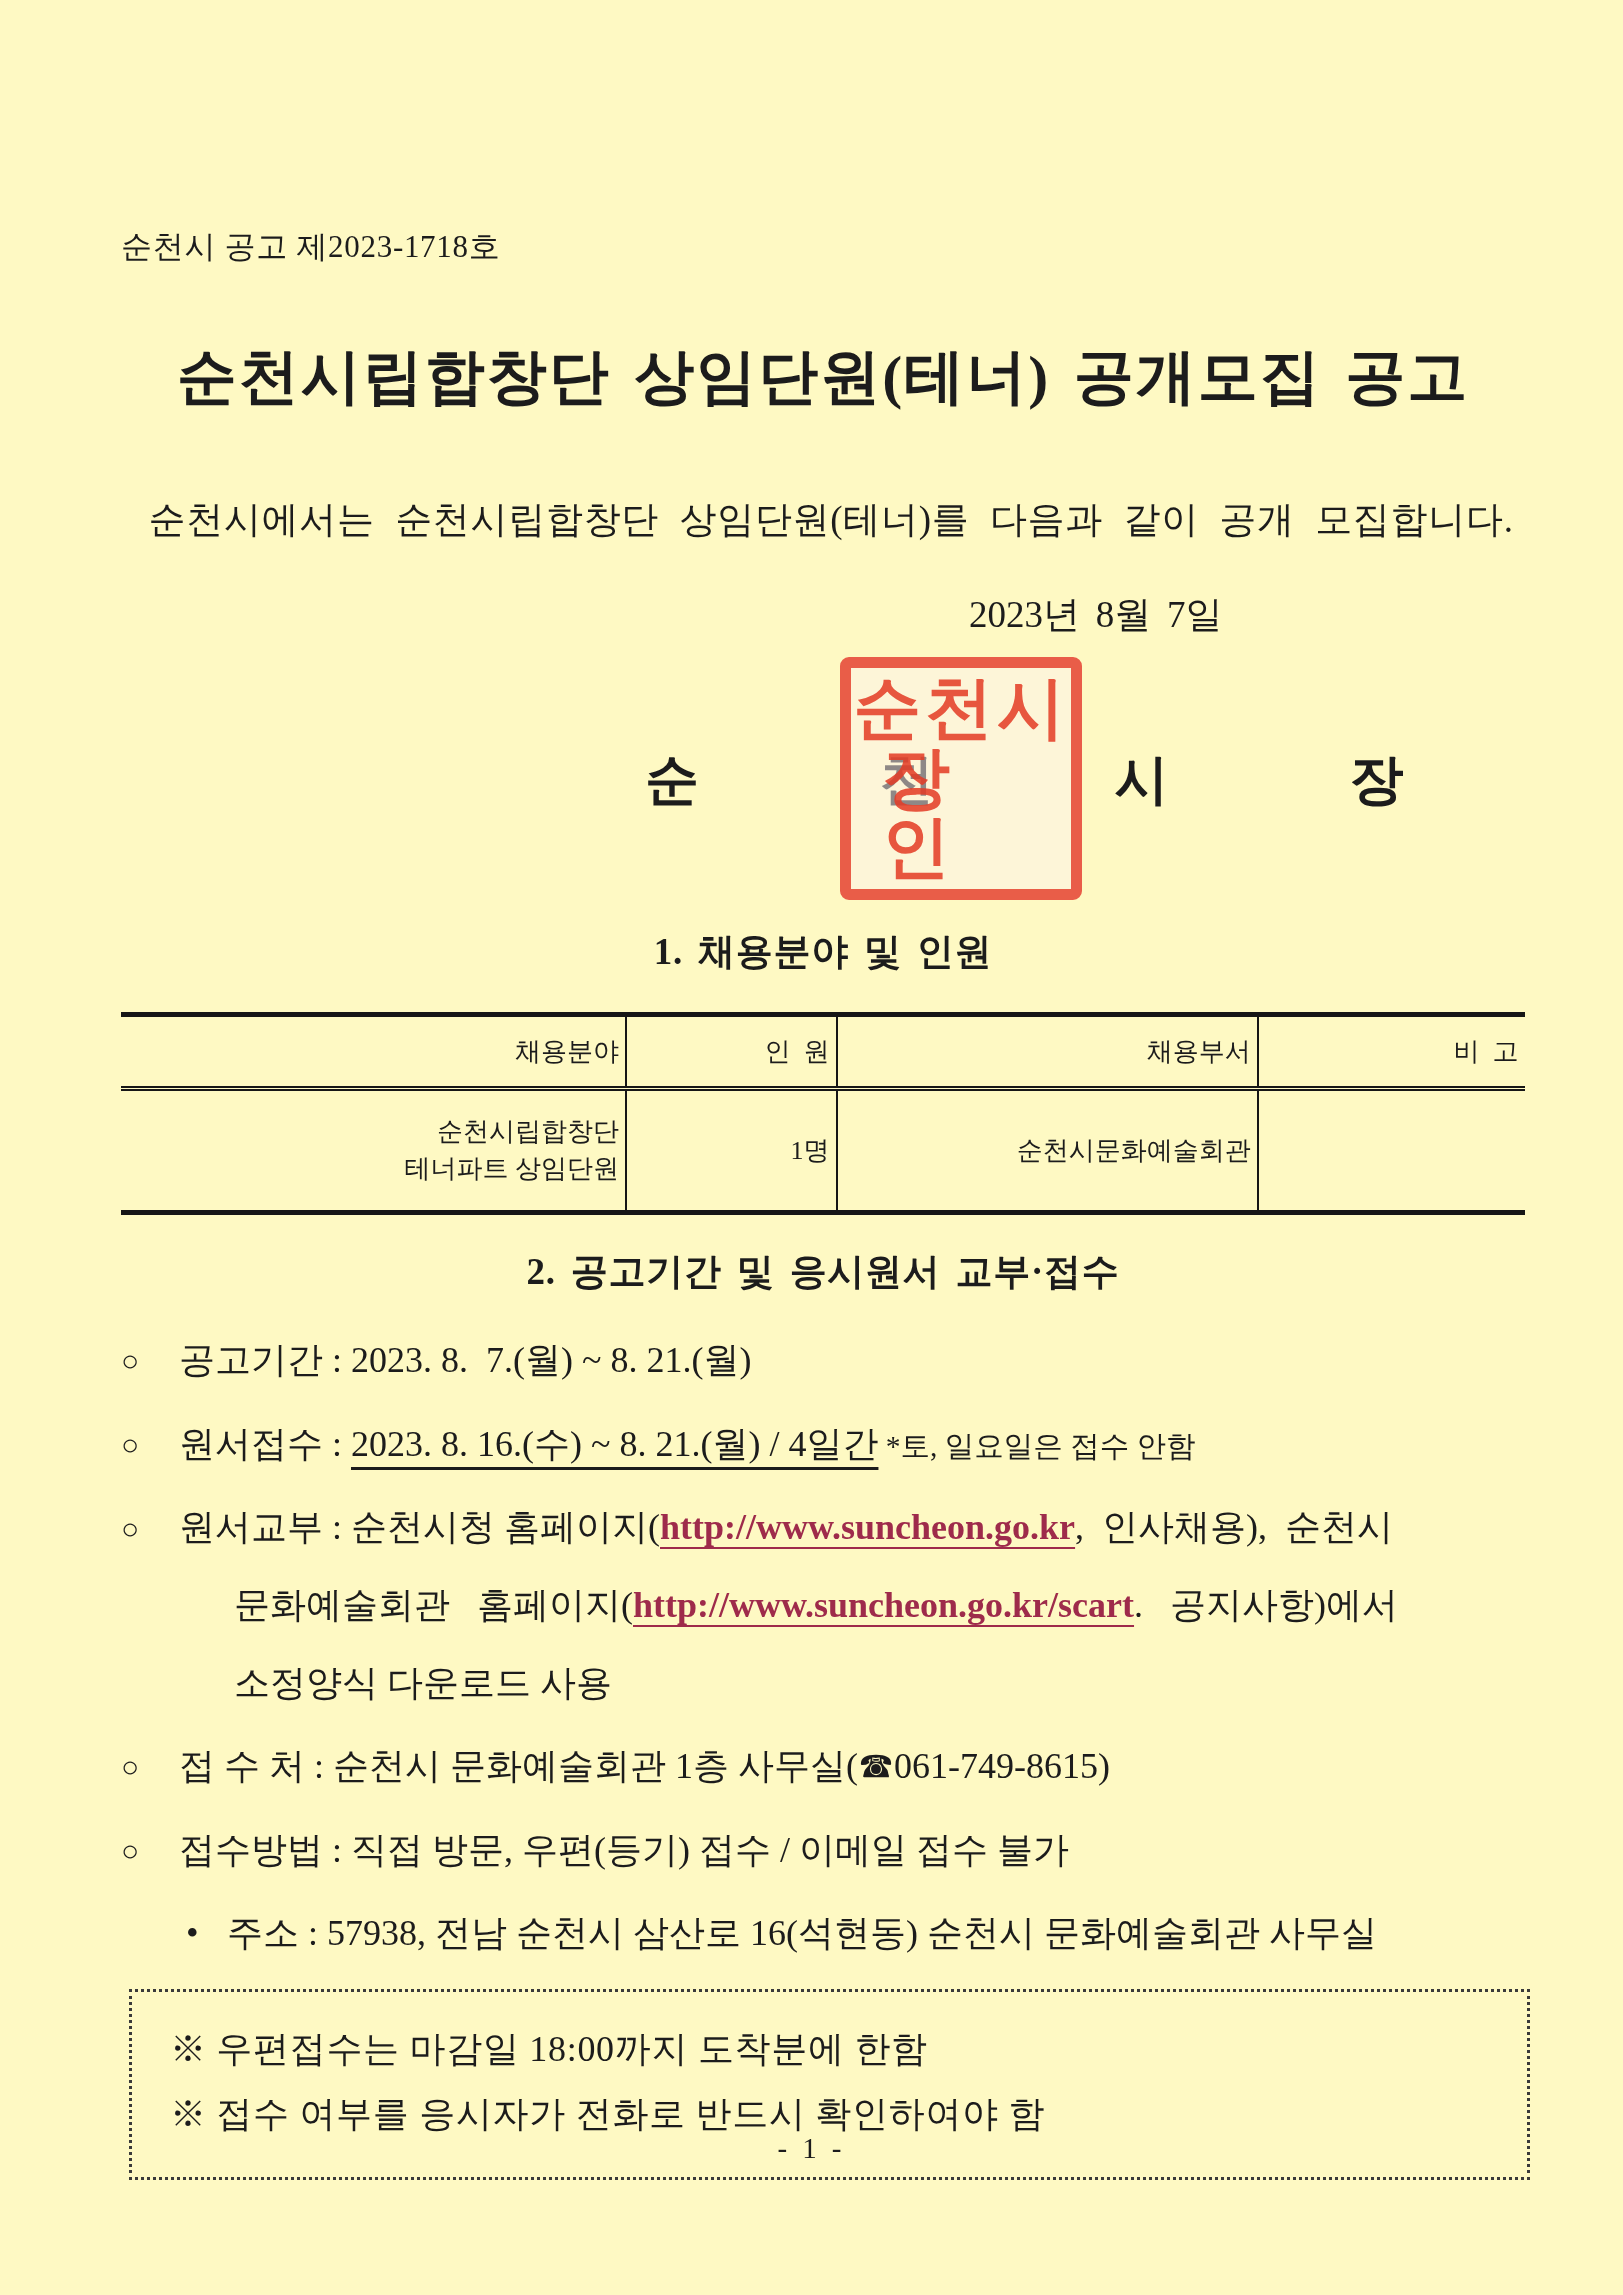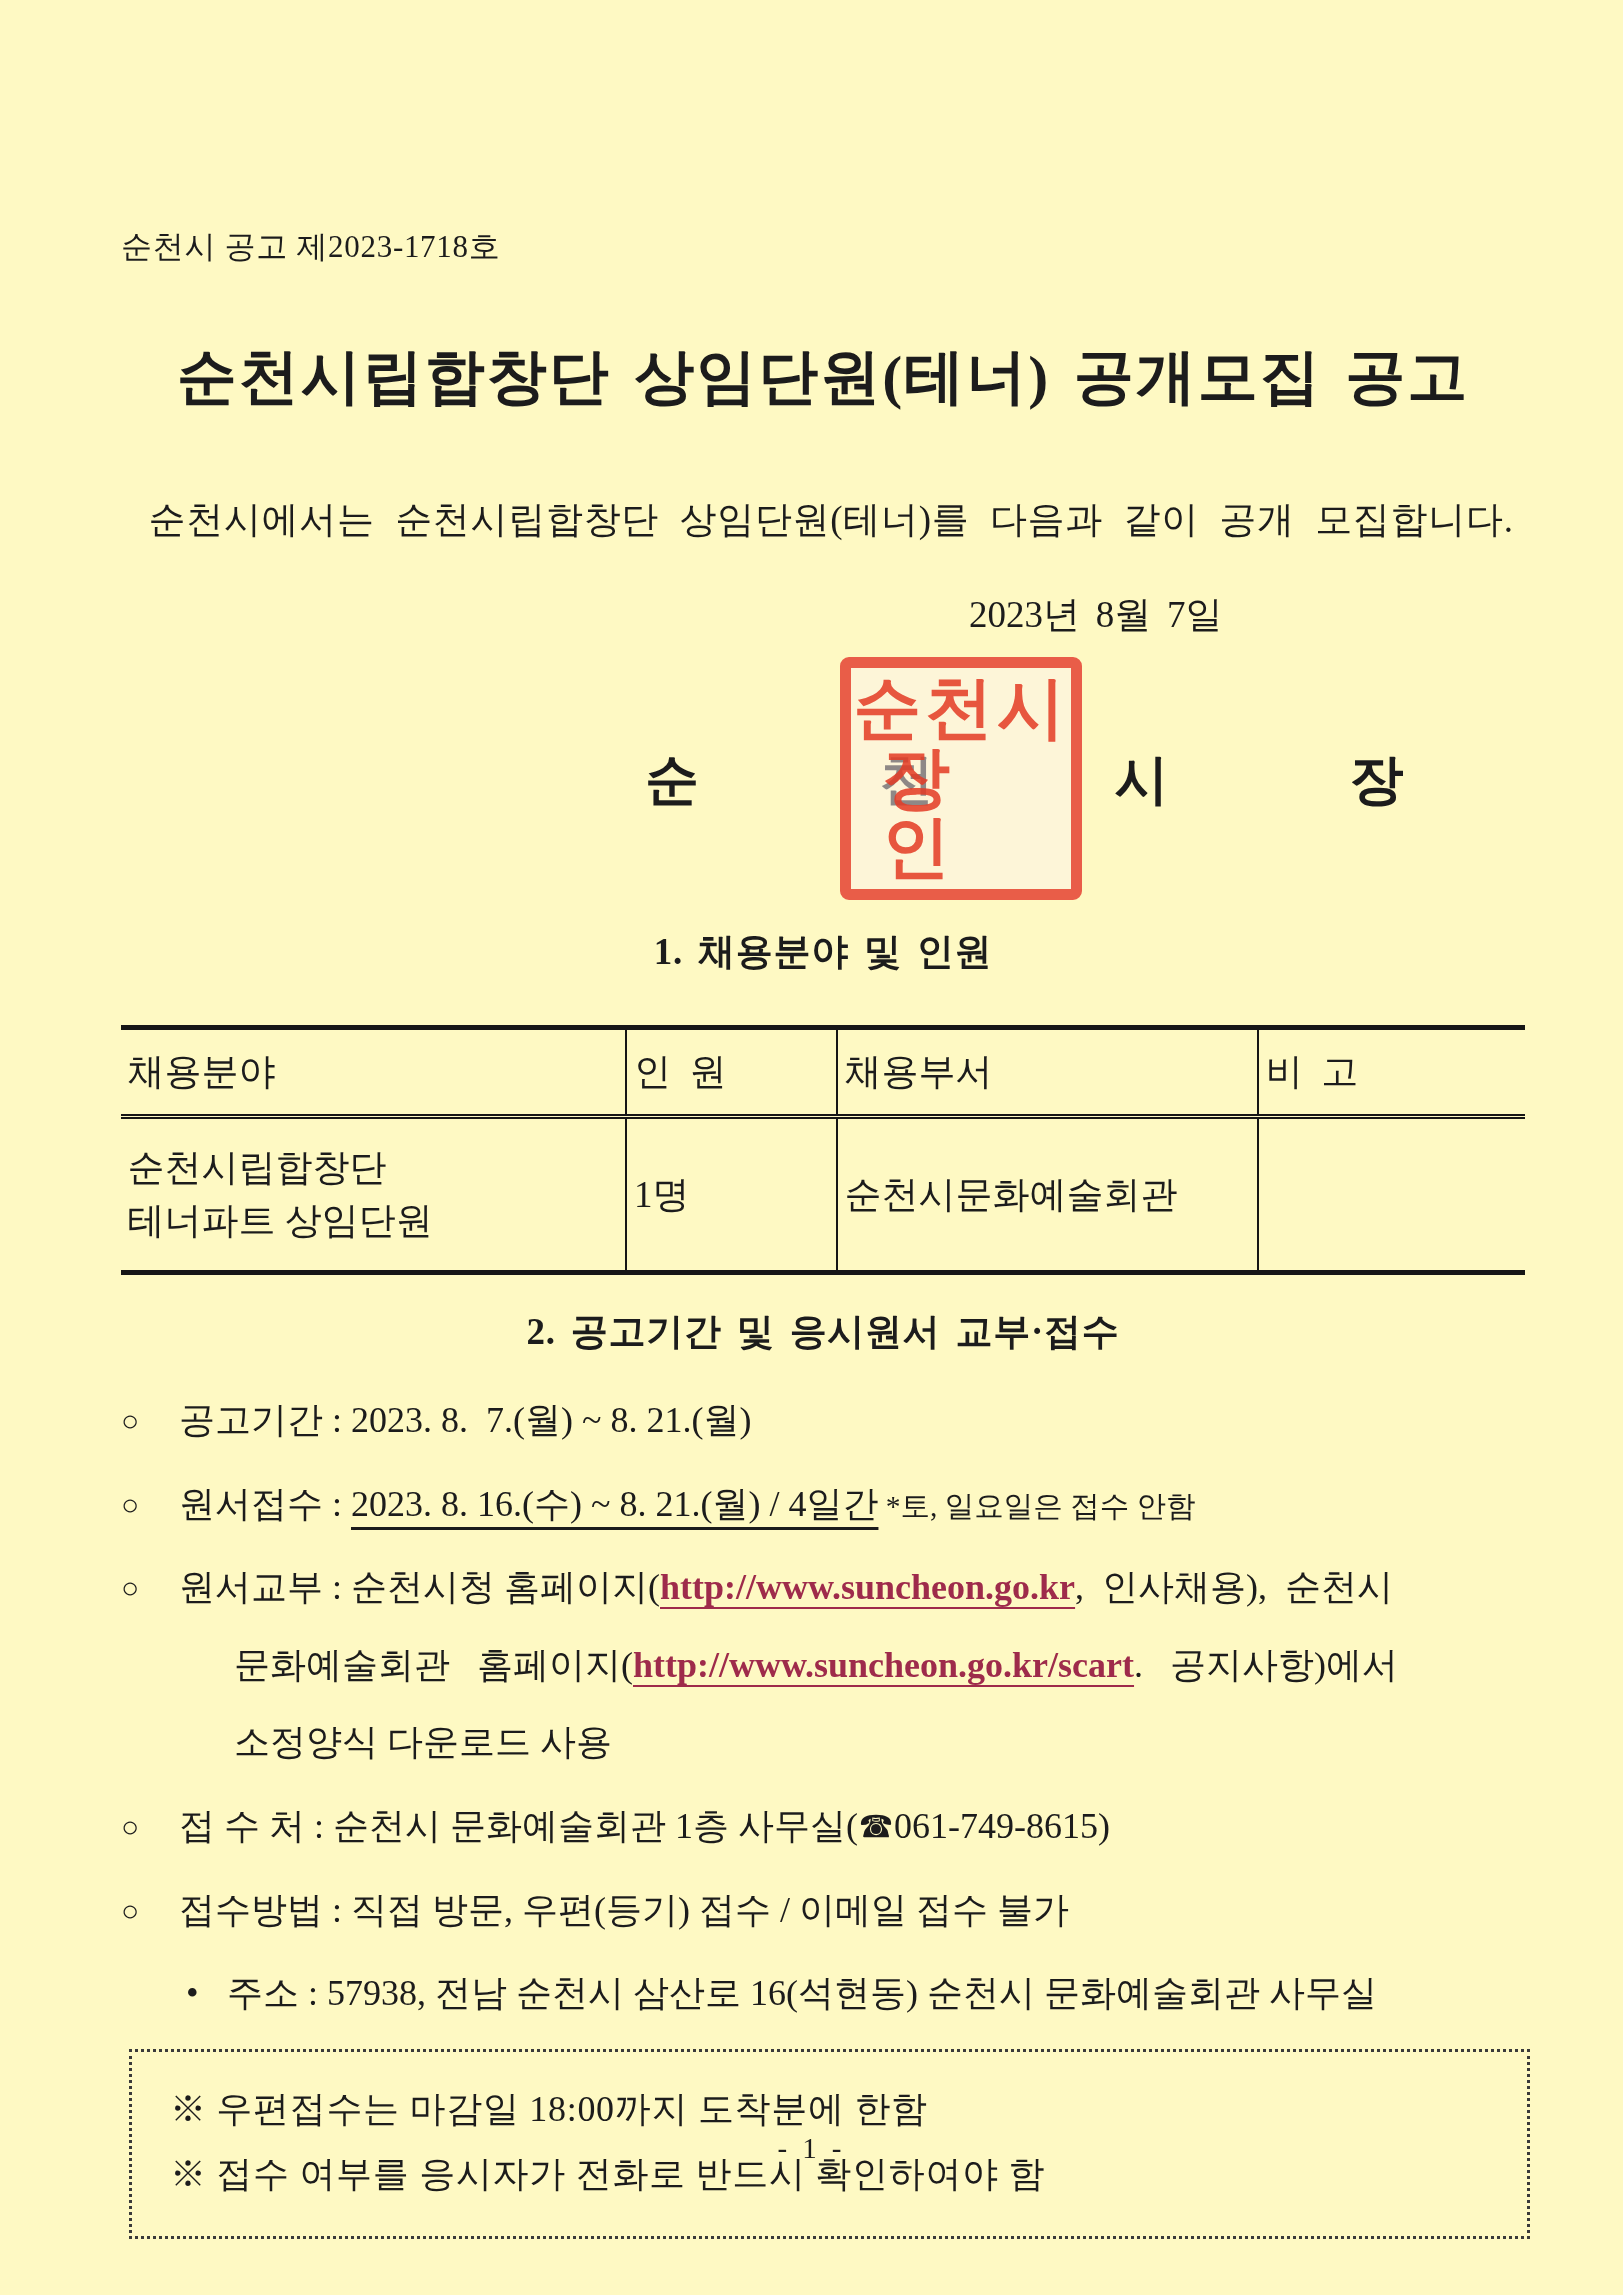--- a/index.html
+++ b/index.html
@@ -67,26 +67,26 @@
 
   .sec-heading {
     font-size:37px; font-weight:bold;
     letter-spacing:0.7px; word-spacing:5.2px;text-align:center;
   }
   .sec1-heading { margin-top:13px; }
   .sec2-heading { margin-top:32px; }
 
   table.recruit {
     width:1404px;
-    margin-top:48px;
+    margin-top:35px;
     border-collapse:collapse;
     border-top:5.2px solid #161616;
     border-bottom:5.2px solid #161616;
-    font-size:37px;
-    text-align:left;
+    font-size:26px;
+    text-align:right;
   }
   table.recruit th {
     font-weight:normal;
     padding:17px 6.5px;
     border-bottom:5.2px double #161616;
     white-space:pre;
   }
   table.recruit td {
     padding:22px 6.5px;
     line-height:1.45;

